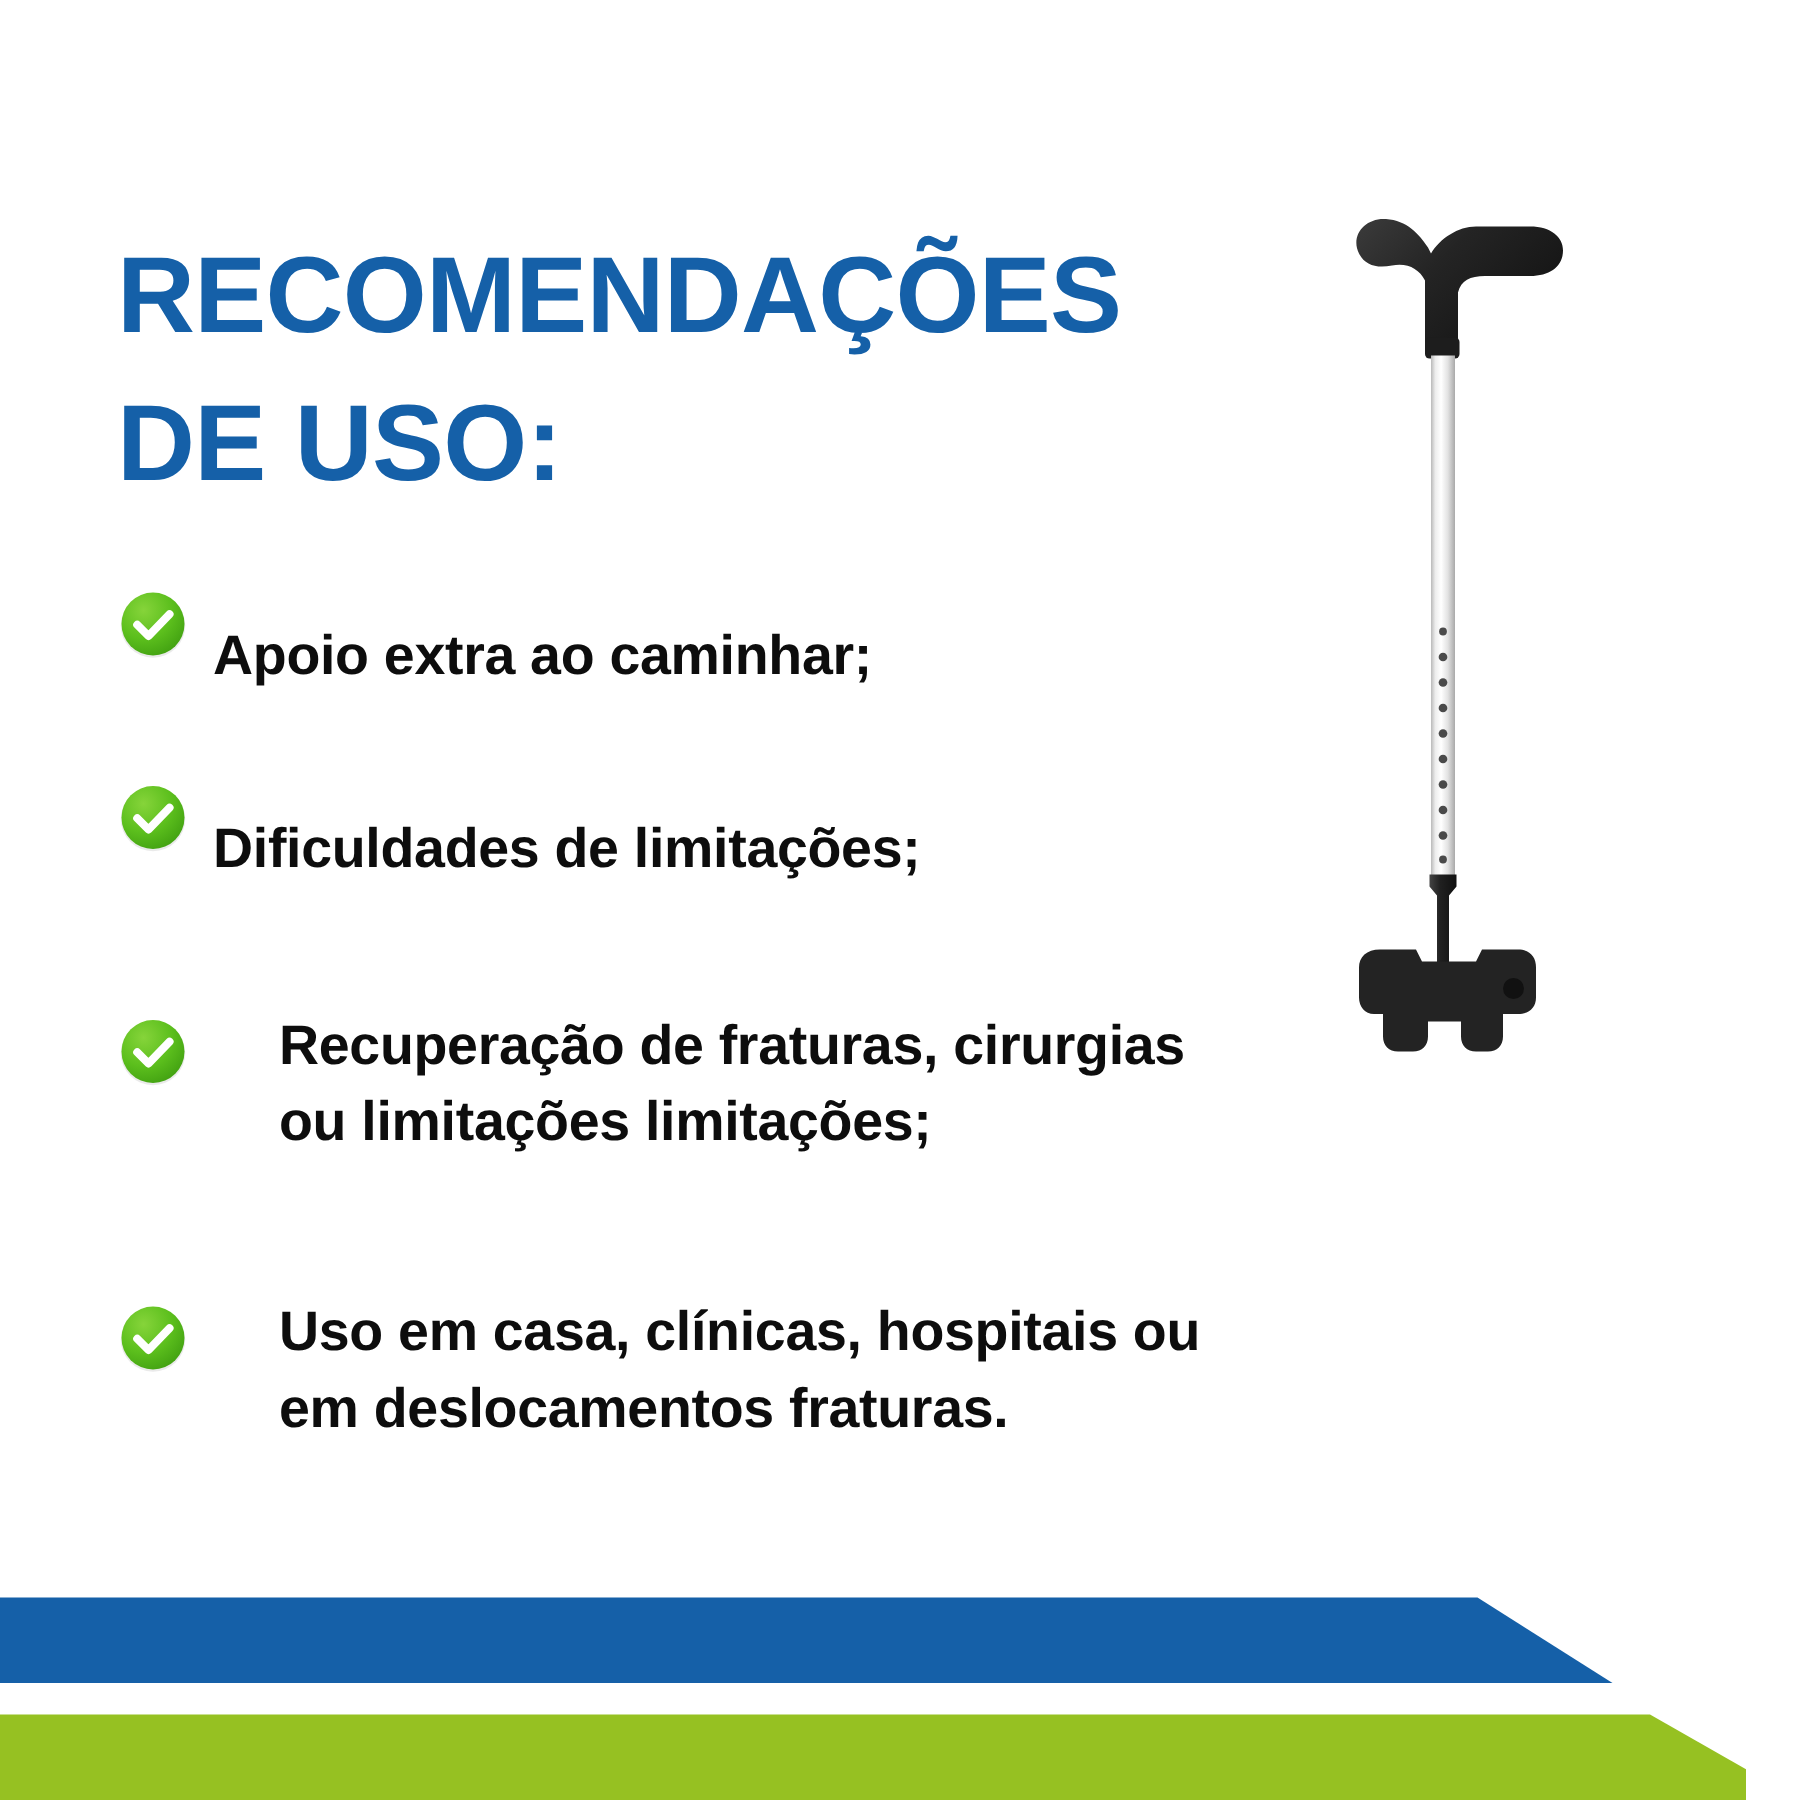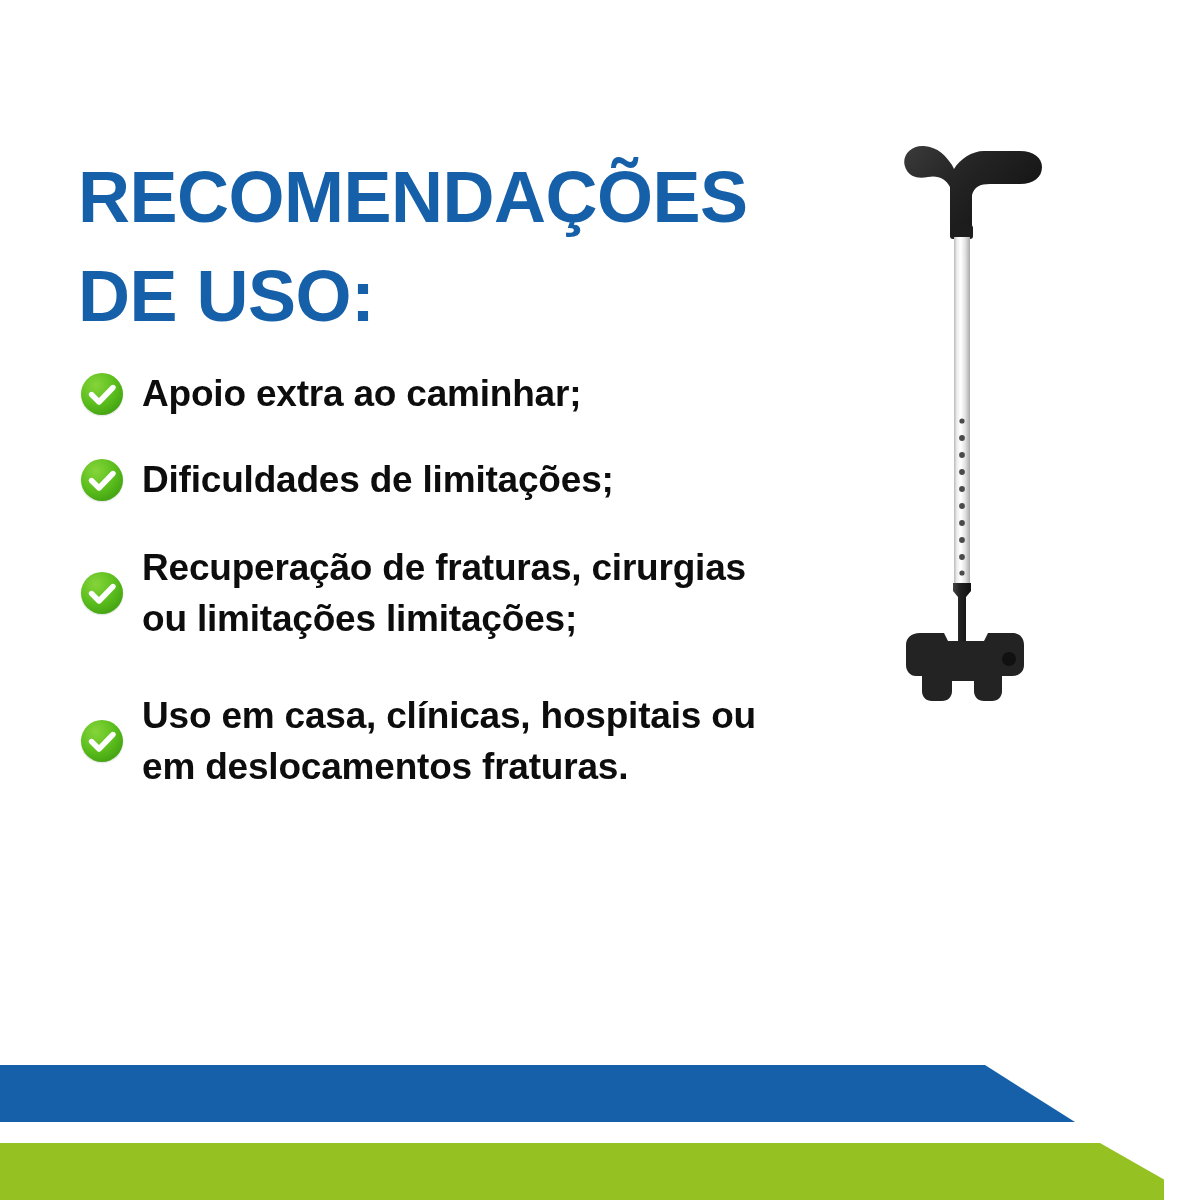--- a/index.html
+++ b/index.html
@@ -49,40 +49,42 @@
   .bullet-item {
     display: flex;
     align-items: center;
     margin-bottom: 38px;
   }
   .bullet-item:last-child {
     margin-bottom: 0;
   }
   .bullet-item.multiline {
     margin-bottom: 46px;
+    gap: 44px;
   }
   .check-icon {
     flex: 0 0 auto;
     width: 48px;
     height: 48px;
     margin-right: 16px;
     position: relative;
   }
   .check-icon svg {
     display: block;
     width: 48px;
     height: 48px;
   }
   .bullet-text {
     font-family: "Liberation Sans", sans-serif;
     font-weight: bold;
     font-size: 37px;
     line-height: 1.3;
     color: #0d0d0d;
     letter-spacing: -0.2px;
+    margin-top: 43px;
   }
   .bullet-item.multiline .bullet-text {
     font-size: 37px;
     line-height: 1.38;
   }
 
   
   .cane-figure {
     position: absolute;
     left: 880px;

